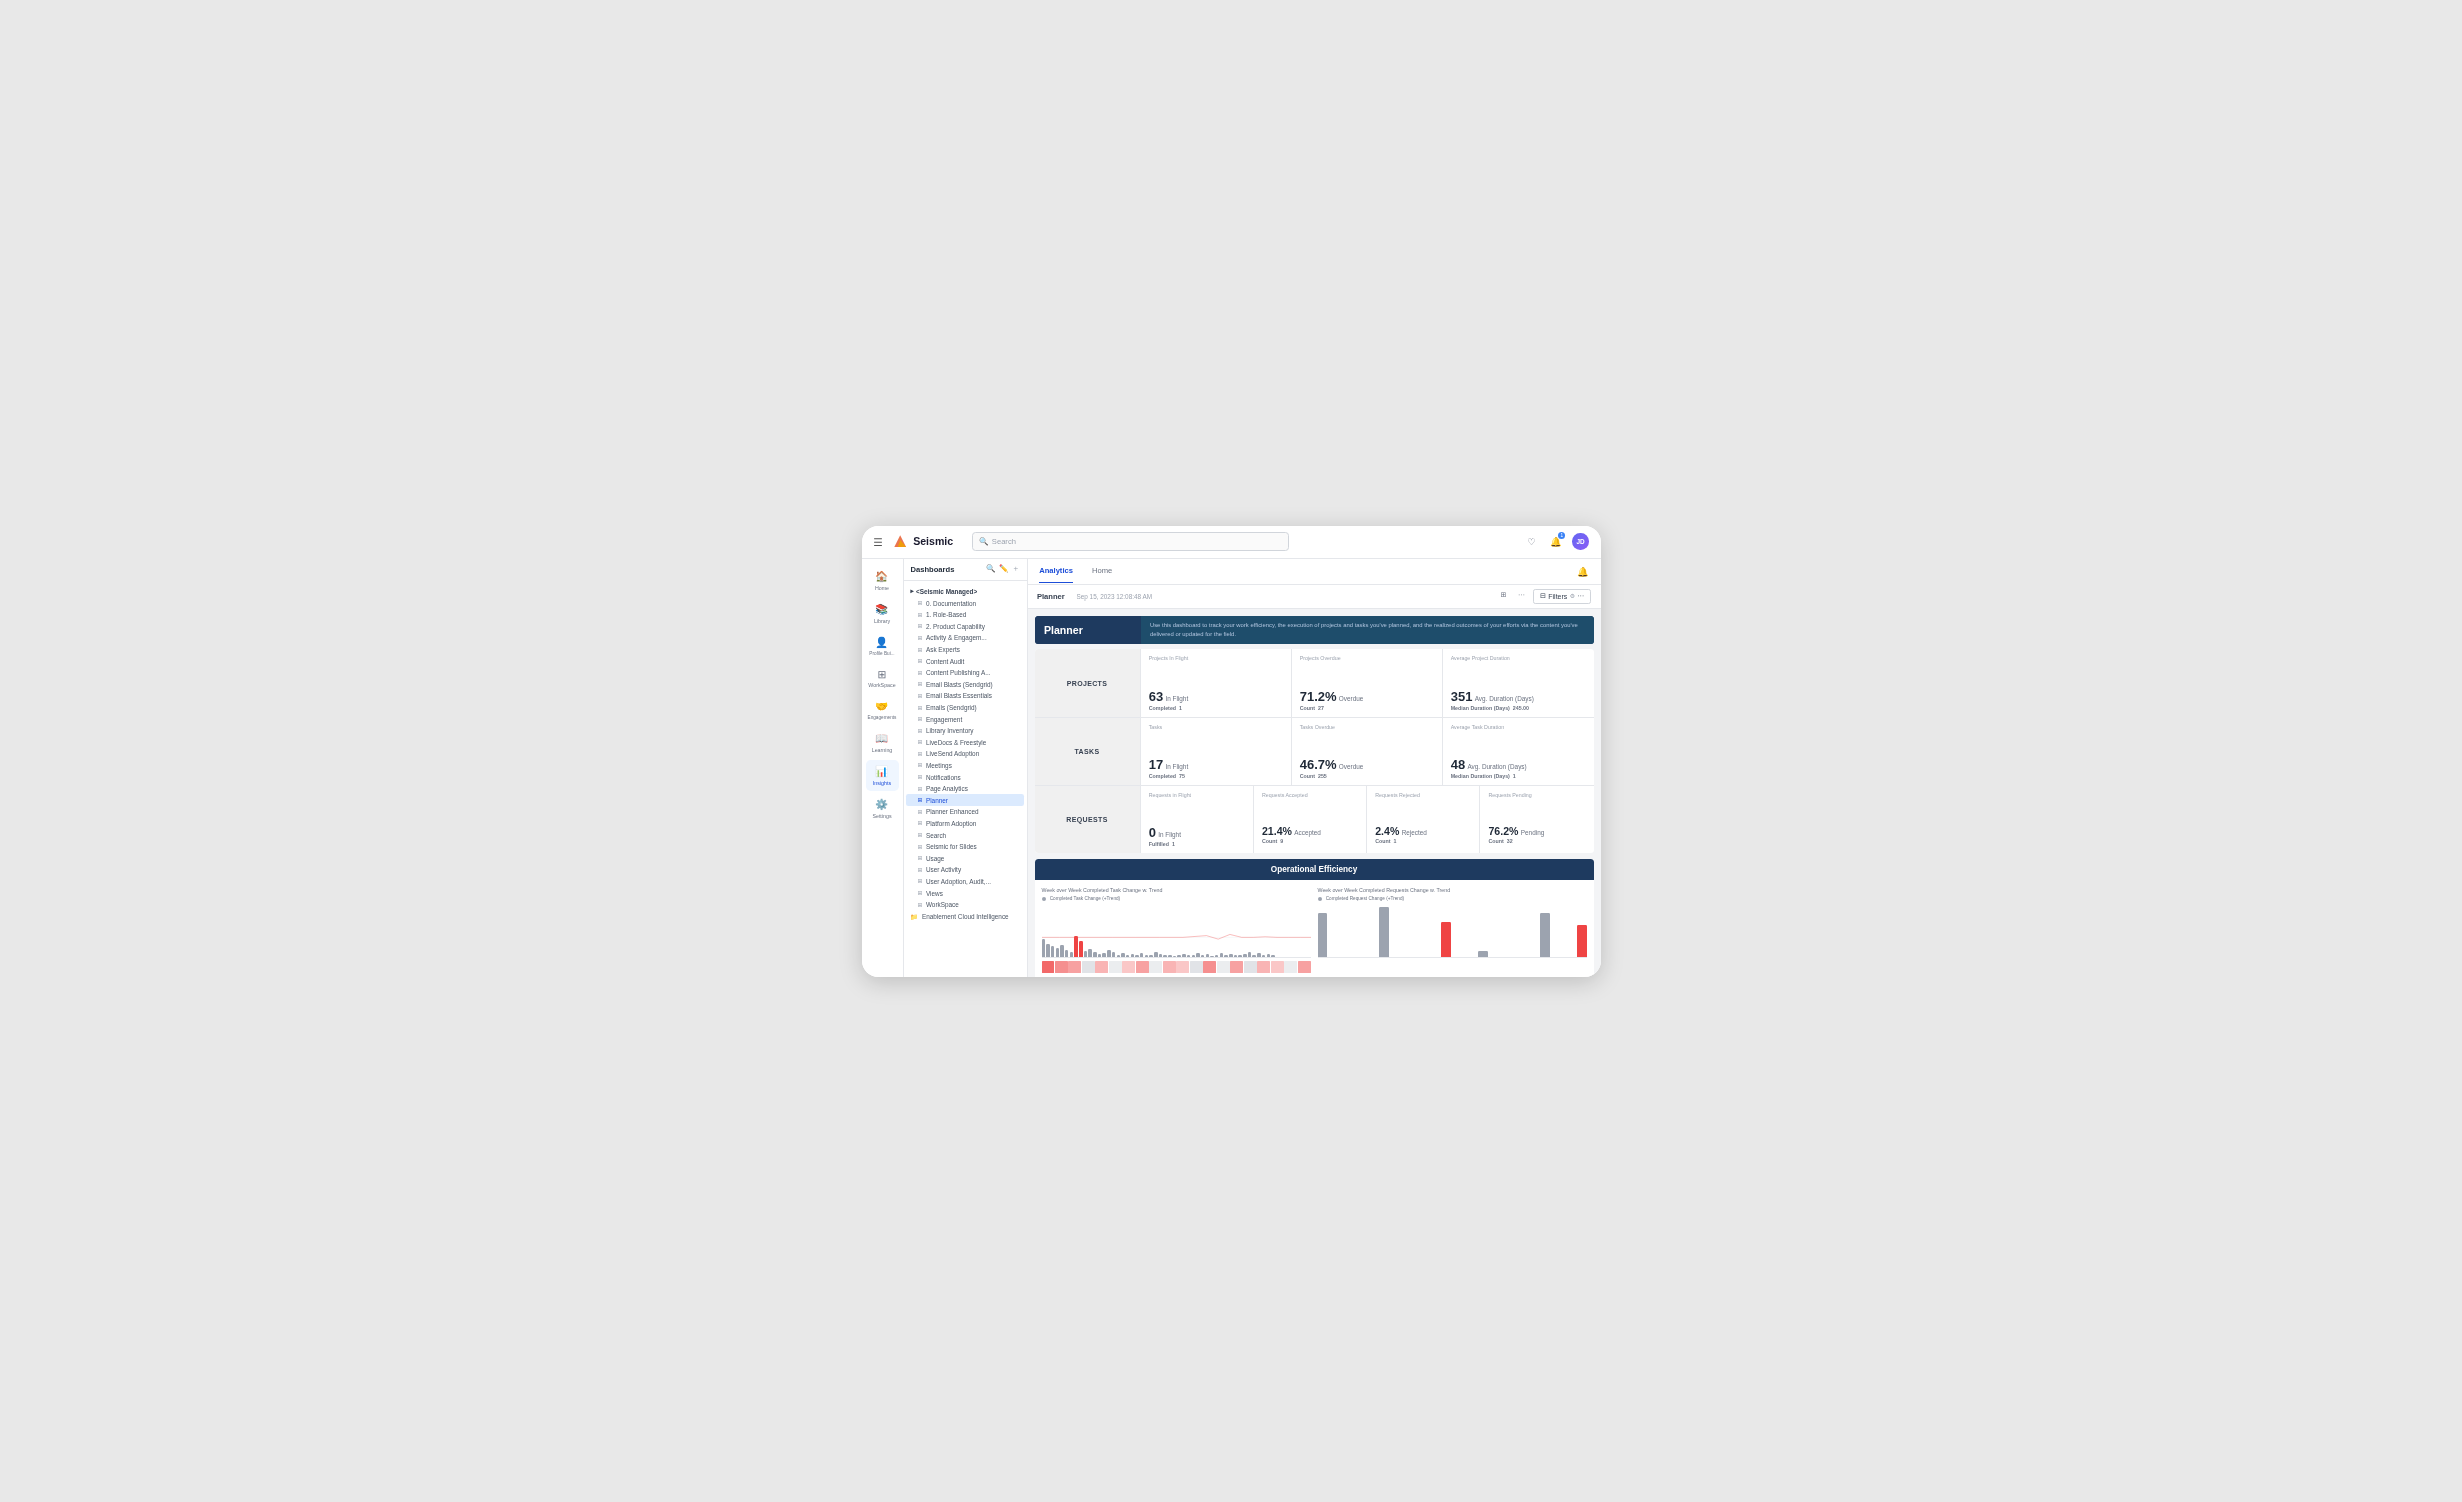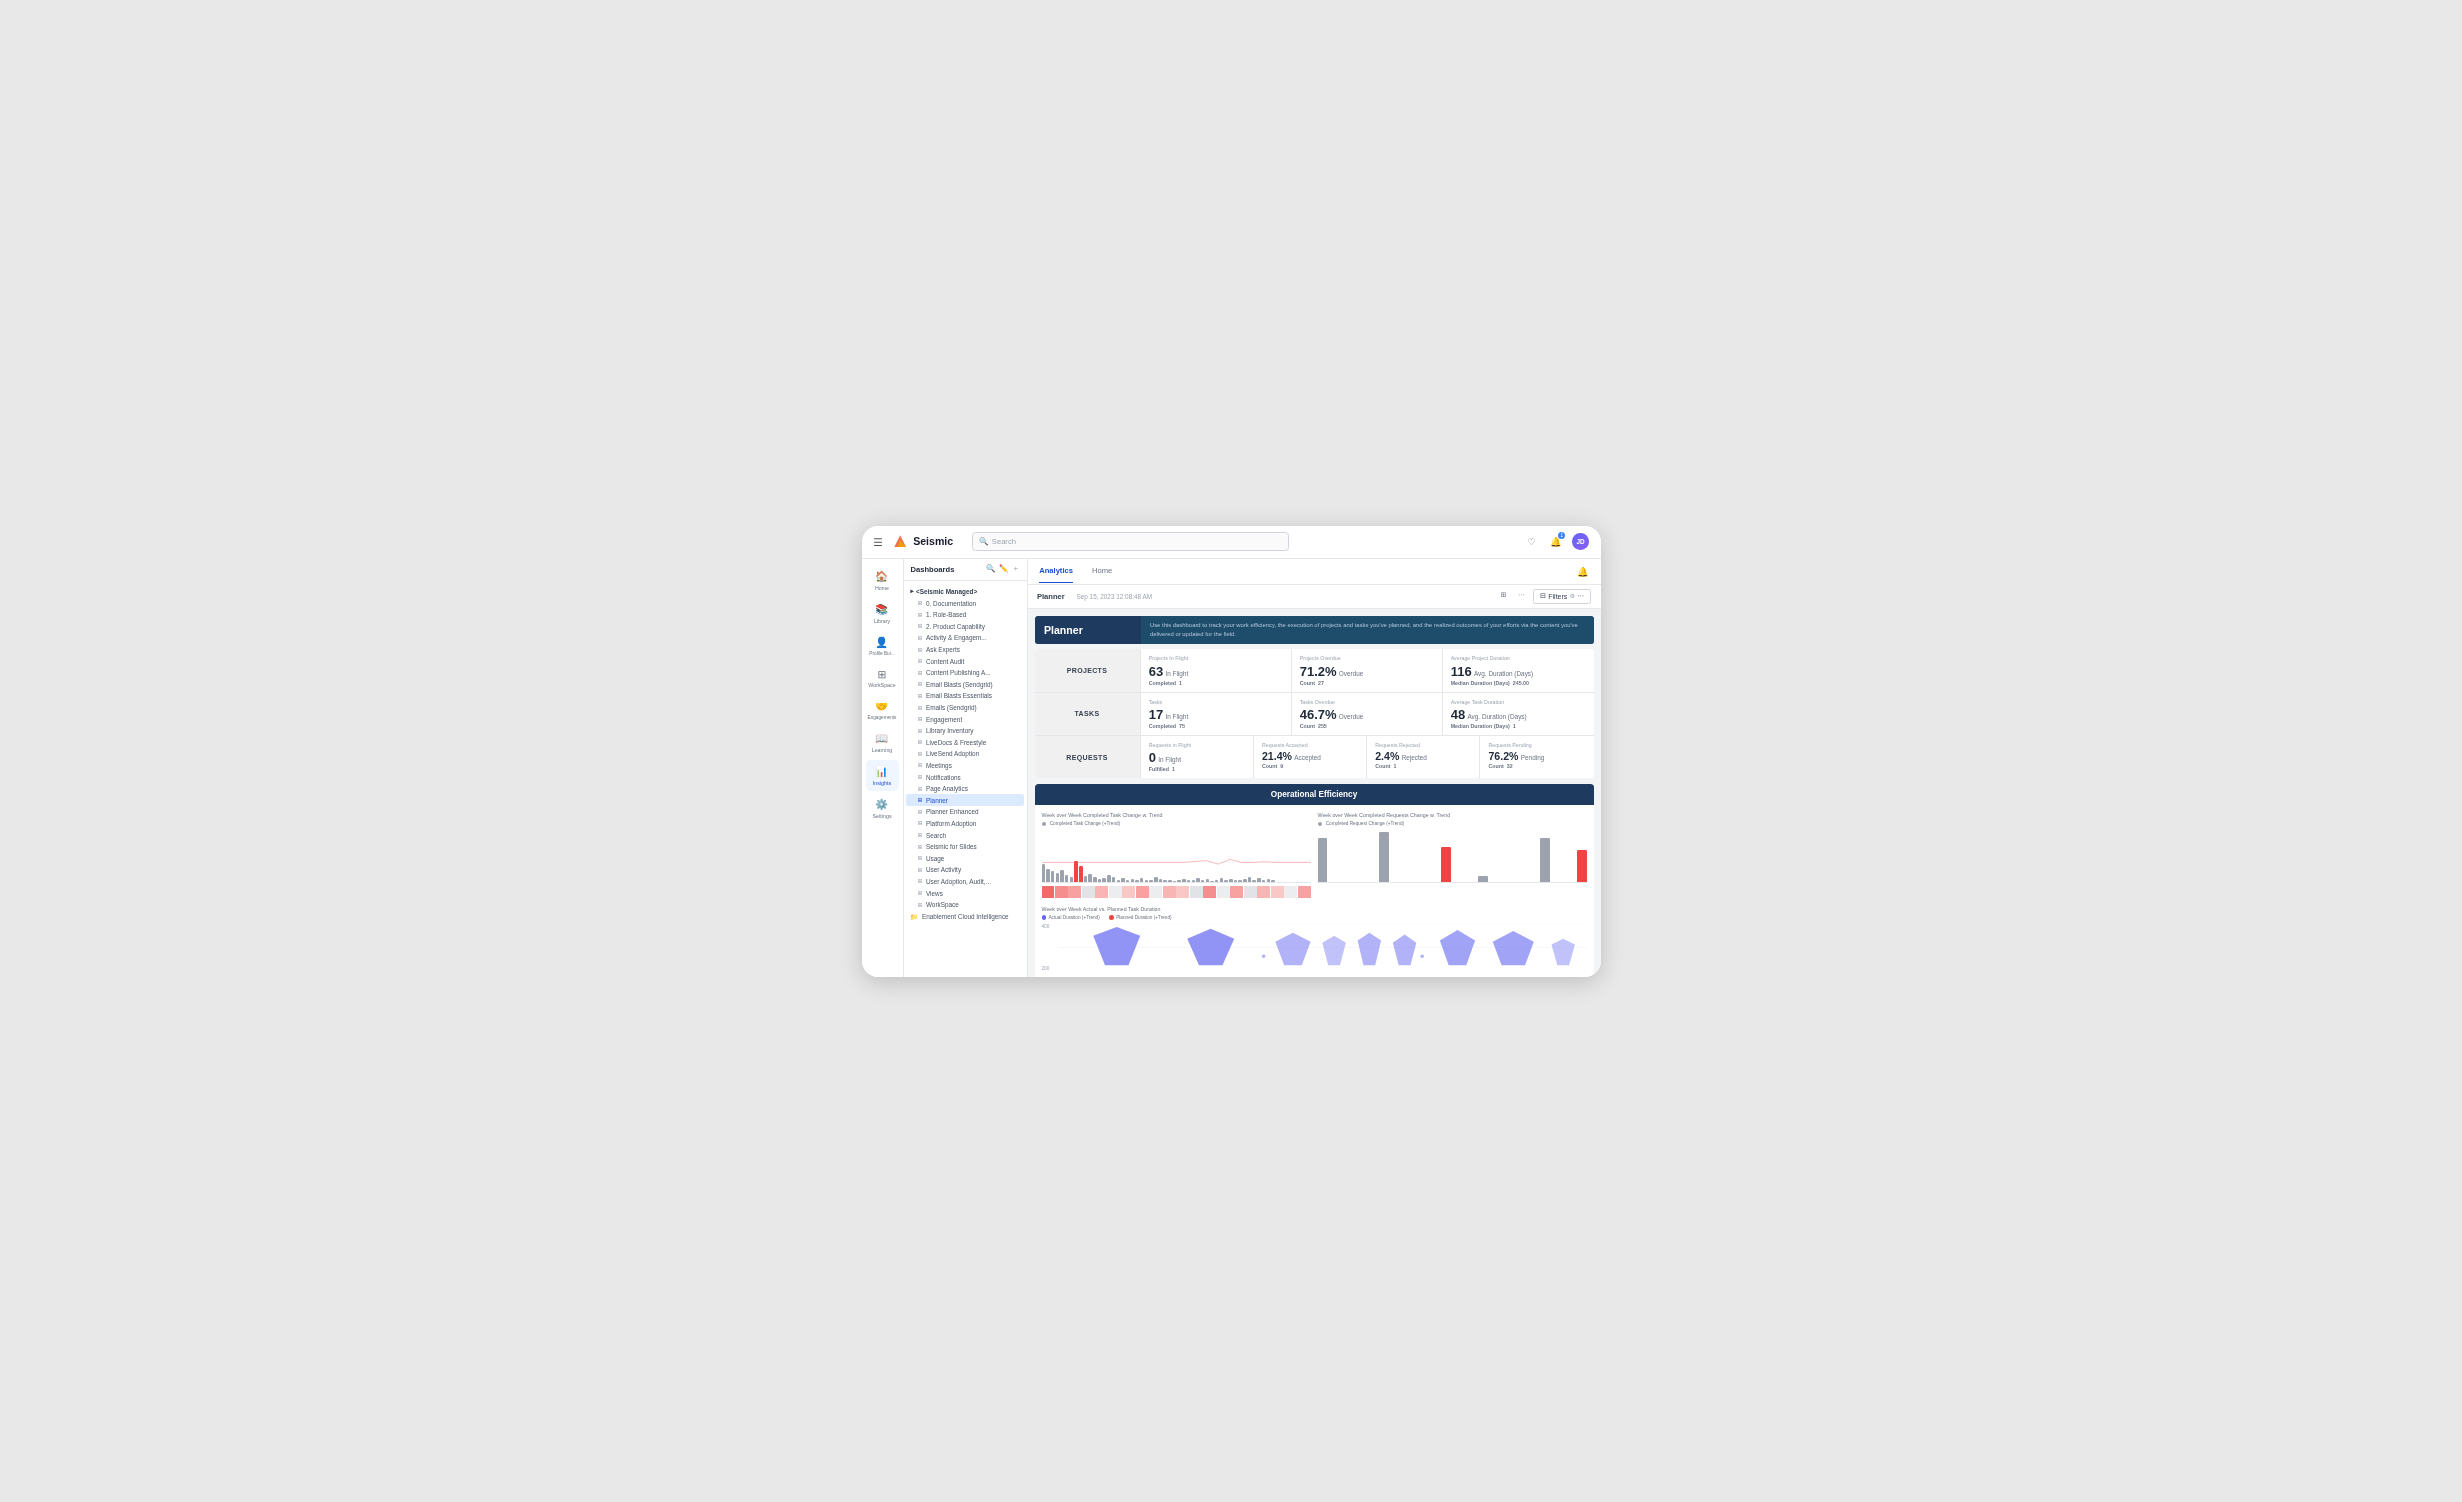--- a/index.html
+++ b/index.html
@@ -269,21 +269,21 @@
       border-right: 0.6px solid #e5e7eb;
       text-align: center;
     }
     .stat-cell {
       padding: 5.9px 8.2px;
       border-right: 0.6px solid #e5e7eb;
     }
     .stat-cell:last-child { border-right: none; }
     .stat-label { font-size: 5.3px; color: #9ca3af; margin-bottom: 2.3px; }
     .stat-main { display: flex; align-items: baseline; gap: 2.3px; }
-    .stat-number { font-size: 13px; font-weight: 700; color: #1f2937; }
+    .stat-number { font-size: 13px; font-weight: 700; color: #1f2937; margin-top: 25px; }
     .stat-unit { font-size: 6.4px; color: #6b7280; }
     .stat-sub { font-size: 5.3px; color: #9ca3af; margin-top: 1.2px; }
     .stat-sub span { font-weight: 600; color: #6b7280; }
     
     .op-efficiency {
       background: #1e3a5f;
       color: #fff;
       padding: 5.9px 9.4px;
       border-radius: 3.5px 3.5px 0 0;
       font-size: 8.2px;
@@ -585,21 +585,21 @@
                   <span class="stat-unit">Overdue</span>
                 </div>
                 <div class="stat-sub">
                   <span>Count</span>&nbsp;
                   <span>27</span>
                 </div>
               </div>
               <div class="stat-cell">
                 <div class="stat-label">Average Project Duration</div>
                 <div class="stat-main">
-                  <span class="stat-number">116</span>
+                  <span class="stat-number">351</span>
                   <span class="stat-unit">Avg. Duration (Days)</span>
                 </div>
                 <div class="stat-sub">
                   <span>Median Duration (Days)</span>&nbsp;
                   <span>245.00</span>
                 </div>
               </div>
             </div>
 
             <div class="stats-row">

